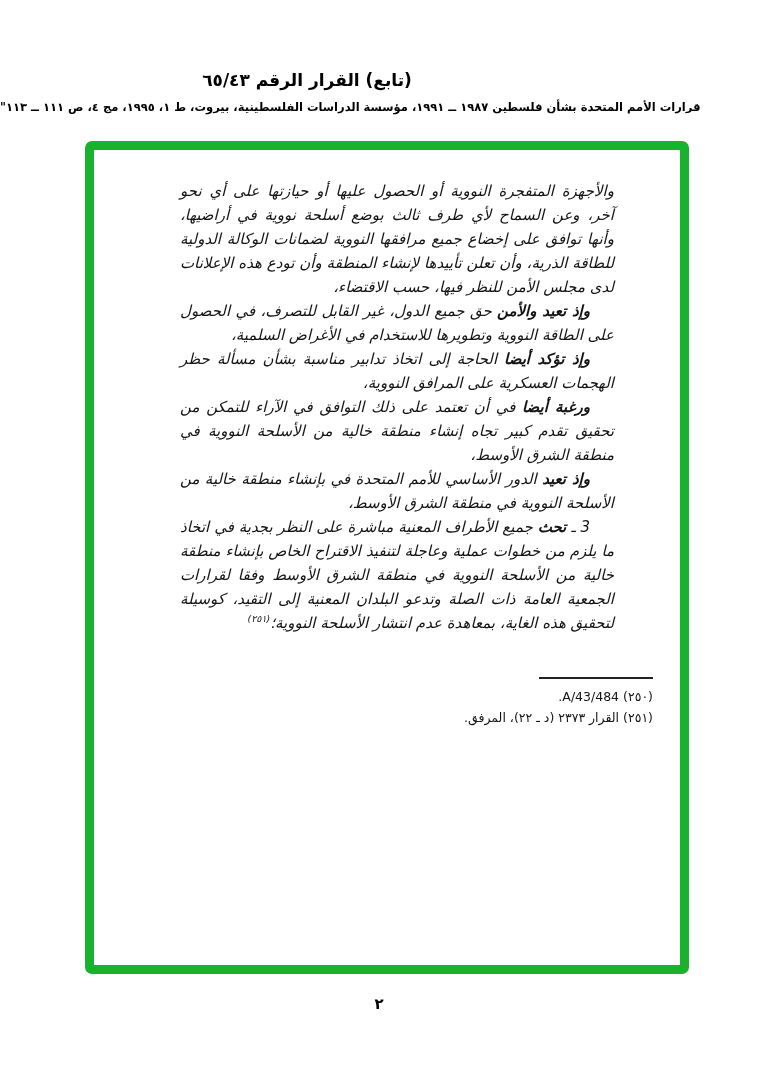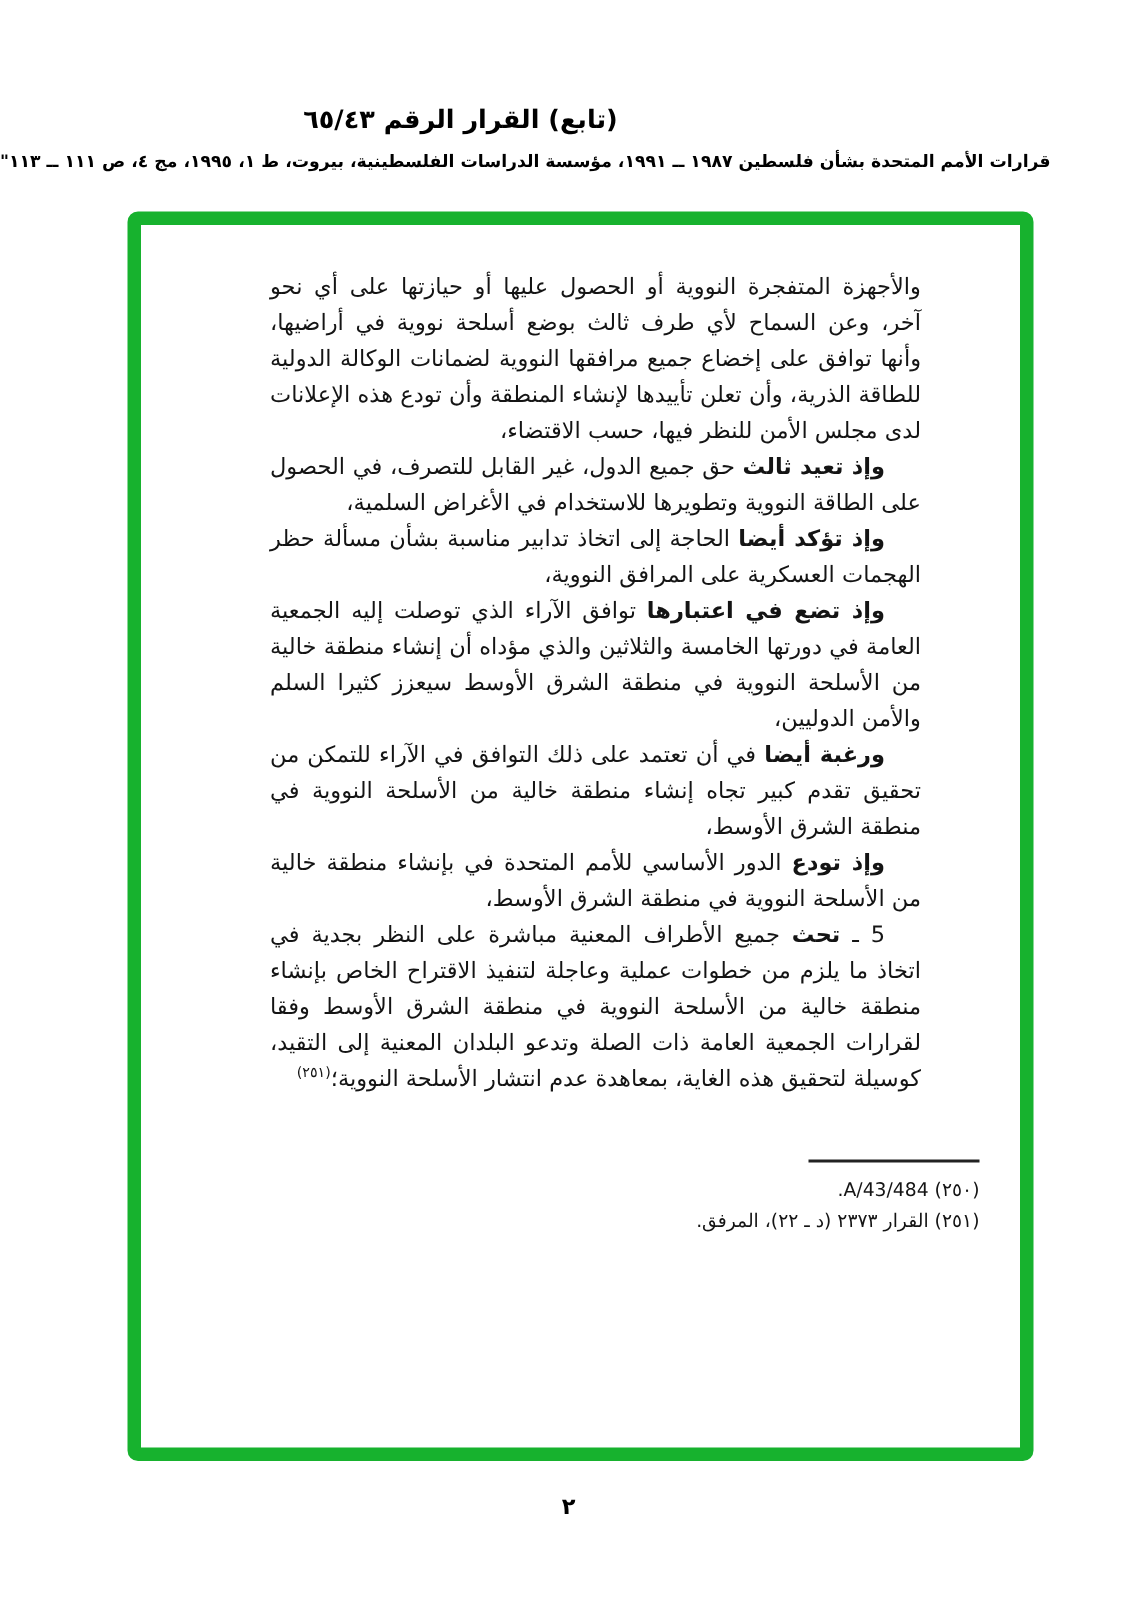--- a/index.html
+++ b/index.html
@@ -48,20 +48,21 @@
     margin: 29px 66px 0 86px;
     font-size: 15px;
     line-height: 24px;
     text-align: justify;
     color: #141414;
   }
   .resolution-body p {
     margin: 0;
     padding: 0;
     text-indent: 24px;
+    font-style: italic;
   }
   .resolution-body p.no-indent { text-indent: 0; }
   .resolution-body b { font-weight: bold; }
   .resolution-body sup {
     font-size: 9.5px;
     line-height: 0;
     vertical-align: 6px;
   }
   .footnotes {
     margin: 42px 27px 0 0;
@@ -96,26 +97,25 @@
 <div class="page">
 
   <div class="doc-title">(تابع) القرار الرقم ٦٥/٤٣</div>
 
   <div class="source-citation">قرارات الأمم المتحدة بشأن فلسطين ١٩٨٧ ــ ١٩٩١، مؤسسة الدراسات الفلسطينية، بيروت، ط ١، ١٩٩٥، مج ٤، ص ١١١ ــ ١١٣"</div>
 
   <div class="content-frame" style="border-color: rgb(23, 178, 46);">
 
     <div class="resolution-body">
         <p class="no-indent"><span>والأجهزة المتفجرة النووية أو الحصول عليها أو حيازتها على أي نحو آخر، وعن السماح لأي طرف ثالث بوضع أسلحة نووية في أراضيها، وأنها توافق على إخضاع جميع مرافقها النووية لضمانات الوكالة الدولية للطاقة الذرية، وأن تعلن تأييدها لإنشاء المنطقة وأن تودع هذه الإعلانات لدى مجلس الأمن للنظر فيها، حسب الاقتضاء،</span></p>
-        <p><b>وإذ تعيد ثالث</b><span> حق جميع الدول، غير القابل للتصرف، في الحصول على الطاقة النووية وتطويرها للاستخدام في الأغراض السلمية،</span></p>
+        <p><b>وإذ تعيد والأمن</b><span> حق جميع الدول، غير القابل للتصرف، في الحصول على الطاقة النووية وتطويرها للاستخدام في الأغراض السلمية،</span></p>
         <p><b>وإذ تؤكد أيضا</b><span> الحاجة إلى اتخاذ تدابير مناسبة بشأن مسألة حظر الهجمات العسكرية على المرافق النووية،</span></p>
-        <p><b>وإذ تضع في اعتبارها</b><span> توافق الآراء الذي توصلت إليه الجمعية العامة في دورتها الخامسة والثلاثين والذي مؤداه أن إنشاء منطقة خالية من الأسلحة النووية في منطقة الشرق الأوسط سيعزز كثيرا السلم والأمن الدوليين،</span></p>
         <p><b>ورغبة أيضا</b><span> في أن تعتمد على ذلك التوافق في الآراء للتمكن من تحقيق تقدم كبير تجاه إنشاء منطقة خالية من الأسلحة النووية في منطقة الشرق الأوسط،</span></p>
-        <p><b>وإذ تودع</b><span> الدور الأساسي للأمم المتحدة في بإنشاء منطقة خالية من الأسلحة النووية في منطقة الشرق الأوسط،</span></p>
-        <p><span>5 ـ </span><b>تحث</b><span> جميع الأطراف المعنية مباشرة على النظر بجدية في اتخاذ ما يلزم من خطوات عملية وعاجلة لتنفيذ الاقتراح الخاص بإنشاء منطقة خالية من الأسلحة النووية في منطقة الشرق الأوسط وفقا لقرارات الجمعية العامة ذات الصلة وتدعو البلدان المعنية إلى التقيد، كوسيلة لتحقيق هذه الغاية، بمعاهدة عدم انتشار الأسلحة النووية؛</span><sup>(٢٥١)</sup></p>
+        <p><b>وإذ تعيد</b><span> الدور الأساسي للأمم المتحدة في بإنشاء منطقة خالية من الأسلحة النووية في منطقة الشرق الأوسط،</span></p>
+        <p><span>3 ـ </span><b>تحث</b><span> جميع الأطراف المعنية مباشرة على النظر بجدية في اتخاذ ما يلزم من خطوات عملية وعاجلة لتنفيذ الاقتراح الخاص بإنشاء منطقة خالية من الأسلحة النووية في منطقة الشرق الأوسط وفقا لقرارات الجمعية العامة ذات الصلة وتدعو البلدان المعنية إلى التقيد، كوسيلة لتحقيق هذه الغاية، بمعاهدة عدم انتشار الأسلحة النووية؛</span><sup>(٢٥١)</sup></p>
       </div>
 
     <div class="footnotes">
       <div class="fn-rule"></div>
 
     <div class="fn-line"><span class="fn-marker">(٢٥٠)</span> <span>A/43/484.</span></div>
         <div class="fn-line"><span class="fn-marker">(٢٥١)</span> <span>القرار ٢٣٧٣ (د ـ ٢٢)، المرفق.</span></div>
       </div>
 
   </div>

